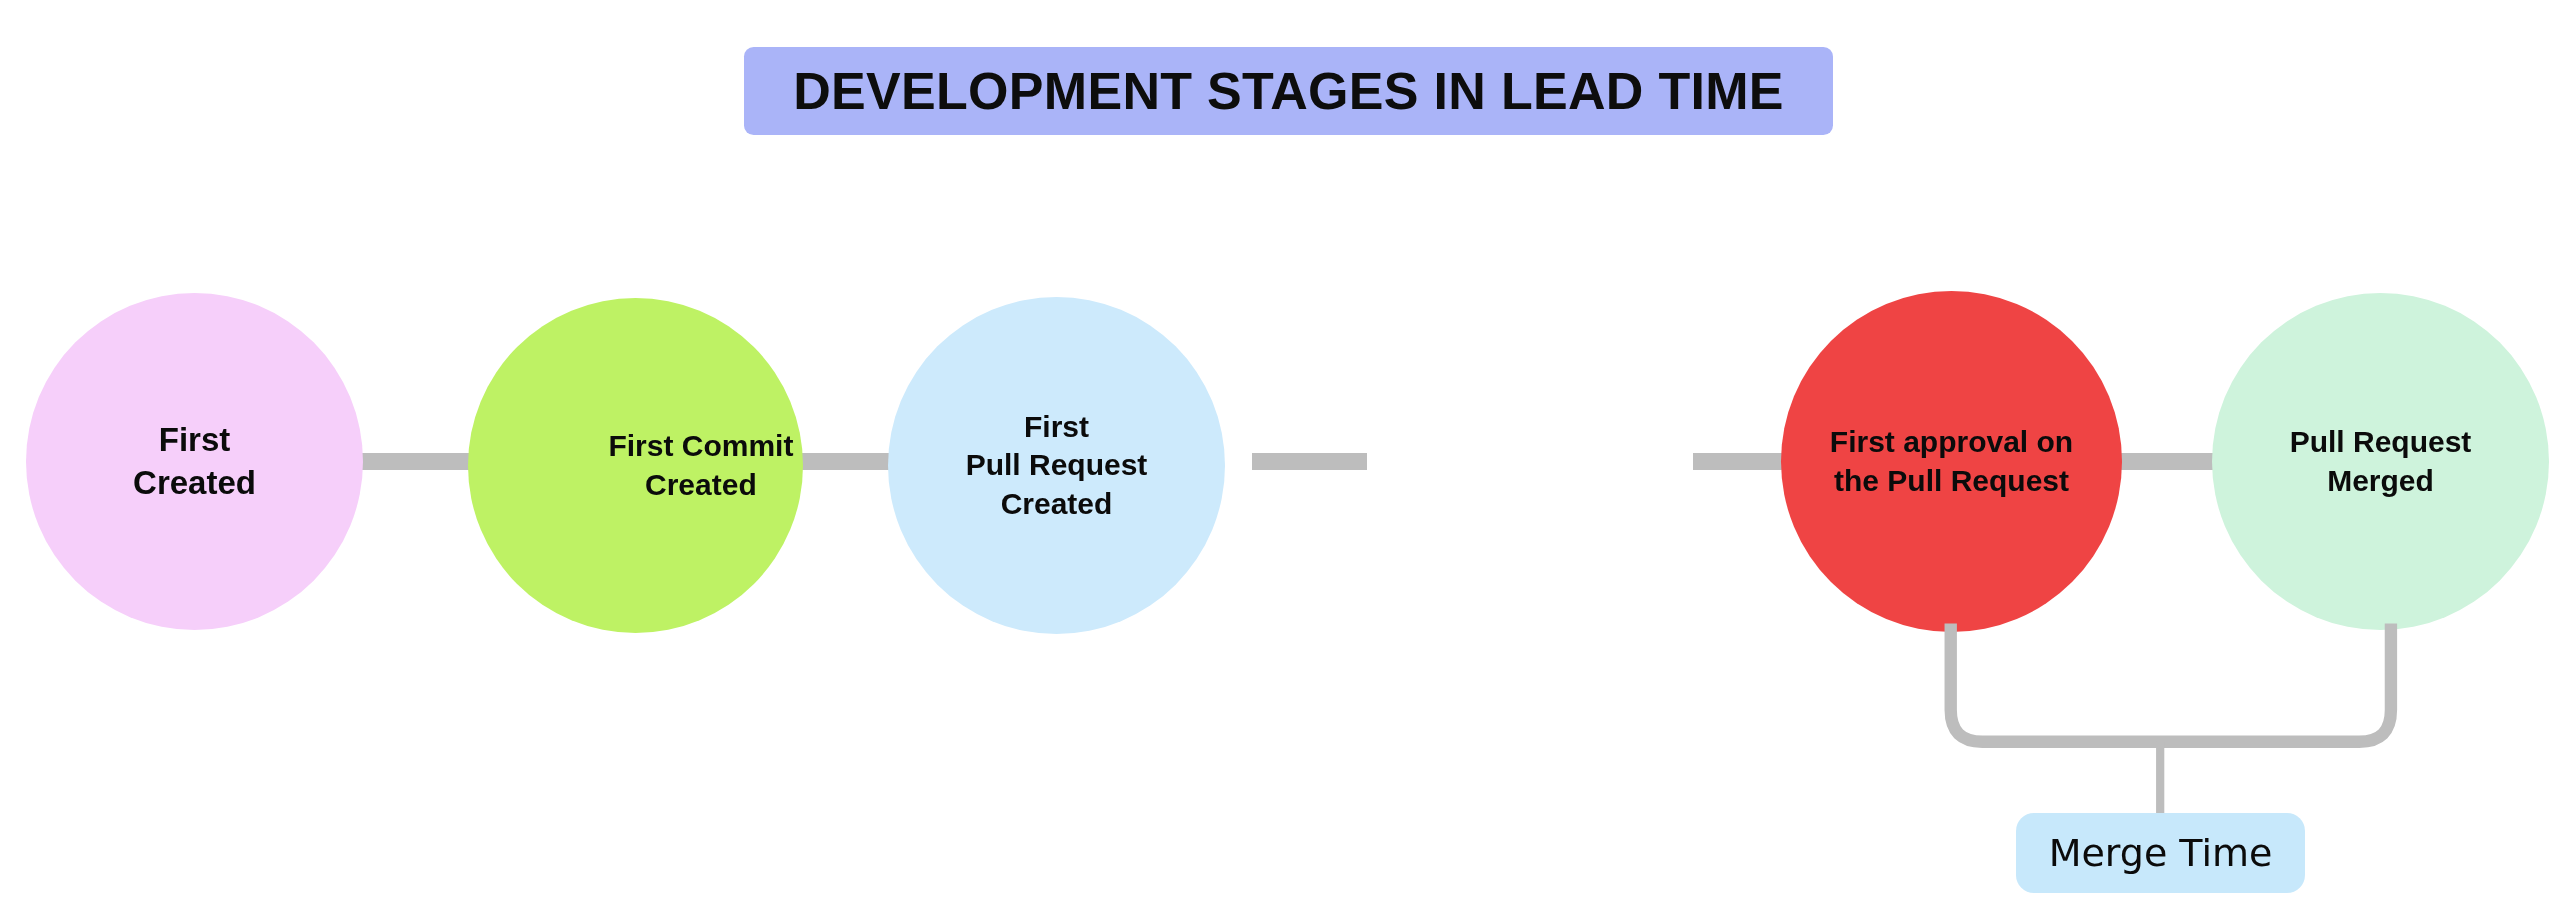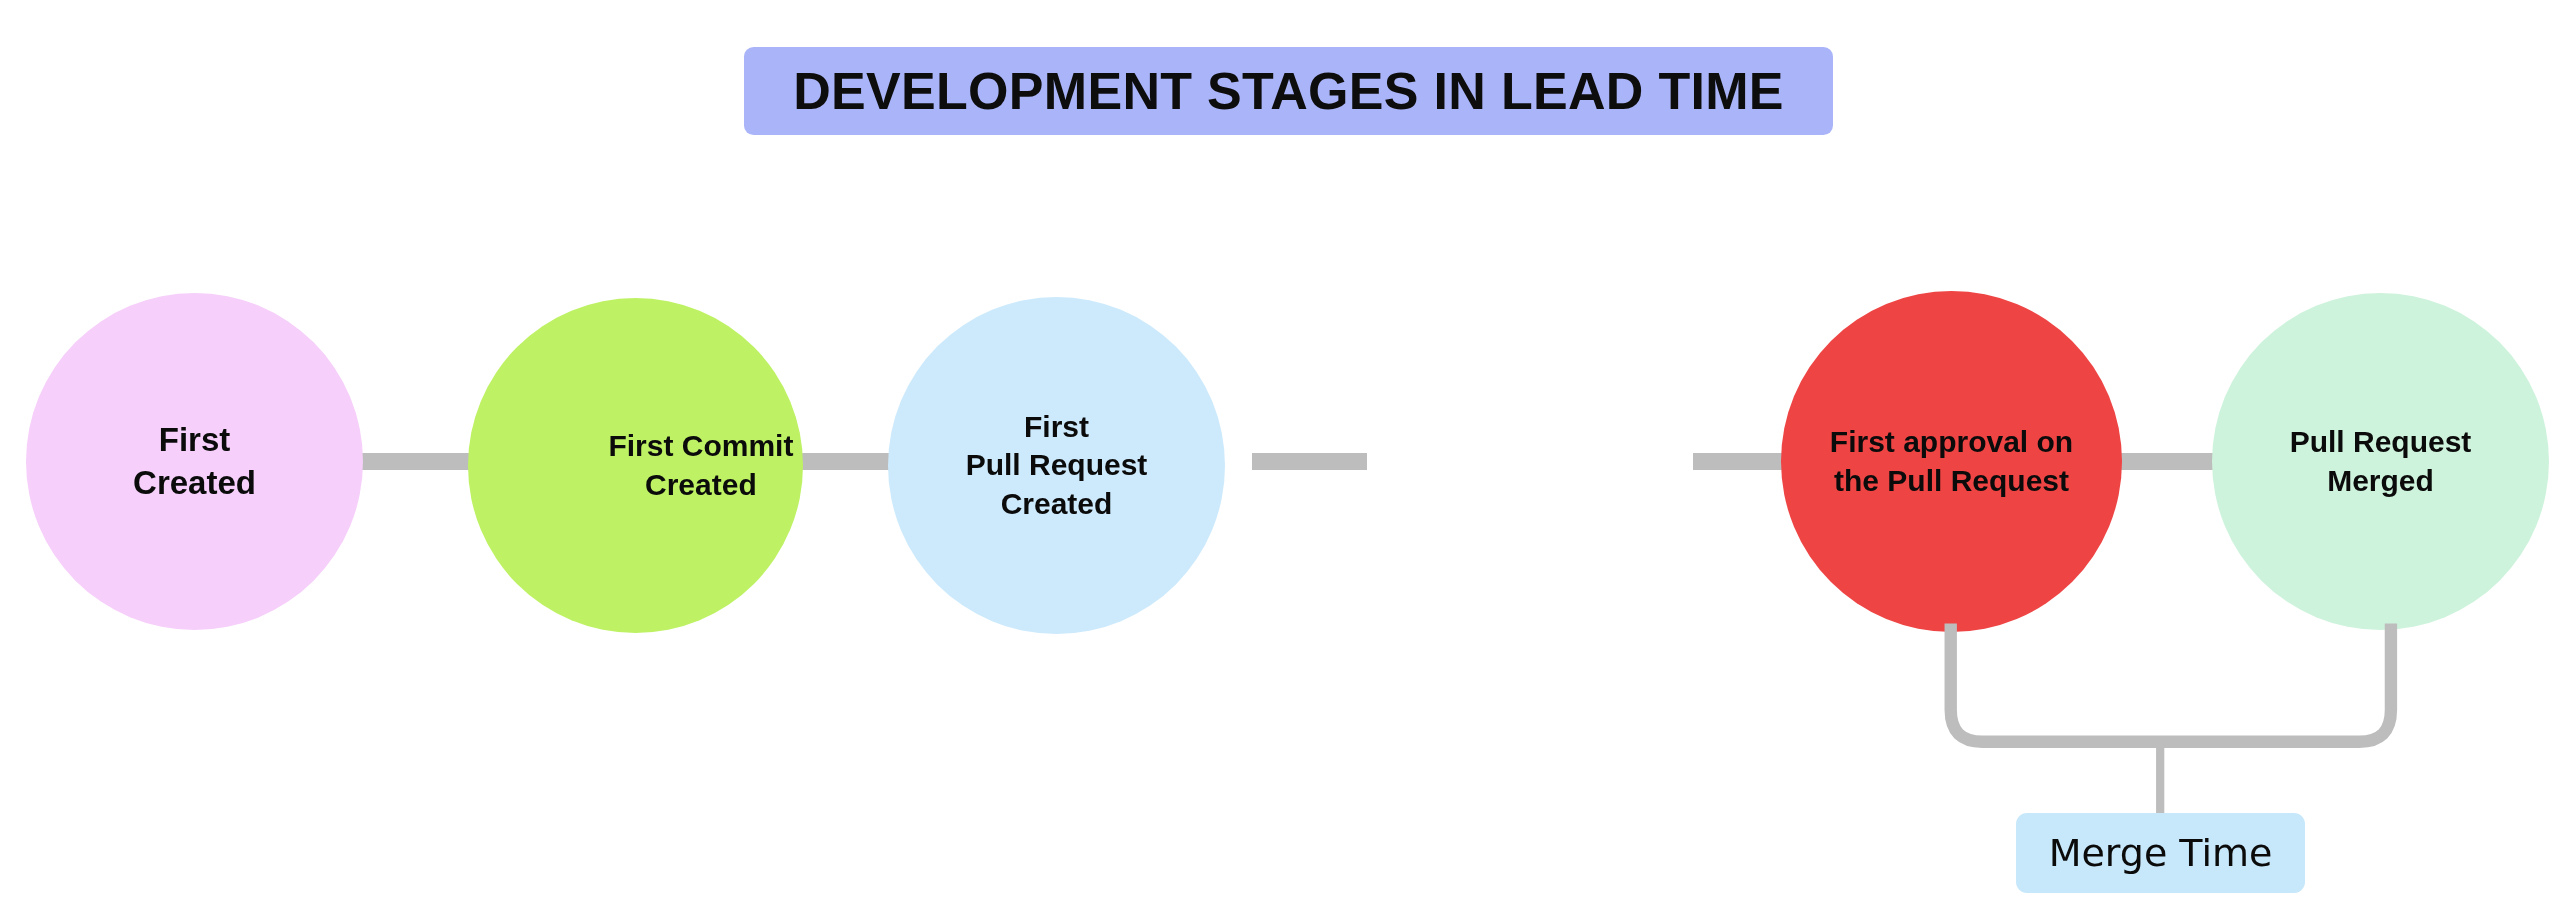--- a/index.html
+++ b/index.html
@@ -80,21 +80,21 @@
   }
 
   
   .merge-pill {
     position: absolute;
     left: 2016px;
     top: 813px;
     width: 289px;
     height: 80px;
     background: #c7e8fb;
-    border-radius: 11px;
+    border-radius: 18px;
     display: flex;
     align-items: center;
     justify-content: center;
     box-sizing: border-box;
   }
   .merge-pill-text {
     font-family: "DejaVu Sans", sans-serif;
     font-size: 38px;
     font-weight: 400;
     color: #0b0b0b;

